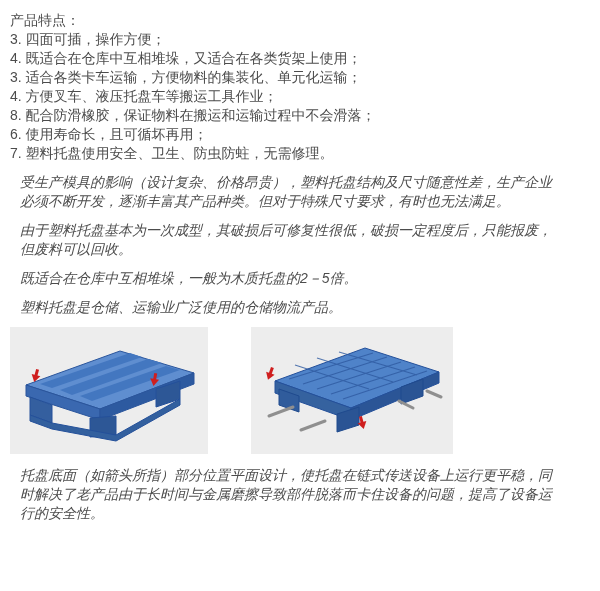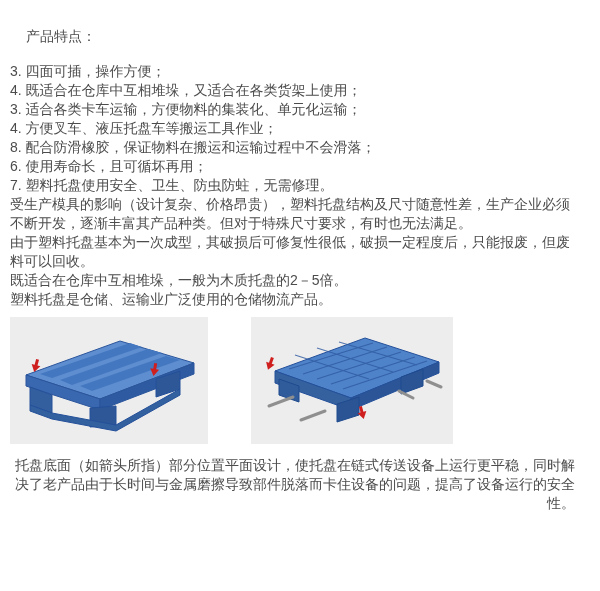--- a/index.html
+++ b/index.html
@@ -3,29 +3,29 @@
 <meta charset="utf-8">
 <style>
   html,body{margin:0;padding:0;}
   body{
     width:600px;height:591px;background:#ffffff;
     font-family:"Liberation Sans","DejaVu Sans",sans-serif;
     color:#4c4c4c;overflow:hidden;
   }
   .page{padding:11px 8px 0 10px;font-size:14px;line-height:19px;}
   .textblock{width:565px;}
-  .heading{margin:16px;}
+  .heading{margin:0;}
   .feature-item{margin:0;}
-  p{margin:0;}
+  p{margin:10px;font-style:italic;}
   .figure-row{display:flex;margin-top:8px;}
   .fig{width:198px;height:127px;background:#ededed;flex:0 0 auto;}
   .fig.right{width:202px;margin-left:43px;}
   .fig svg{display:block;}
   .p-steel{margin-top:14px;}
-  .p-bottom{margin-top:12px;text-align:right;}
+  .p-bottom{margin-top:12px;}
 </style>
 </head>
 <body>
 
 <div class="page">
 
   <div class="textblock">
     <div class="heading">产品特点：</div>
 
     <div>

